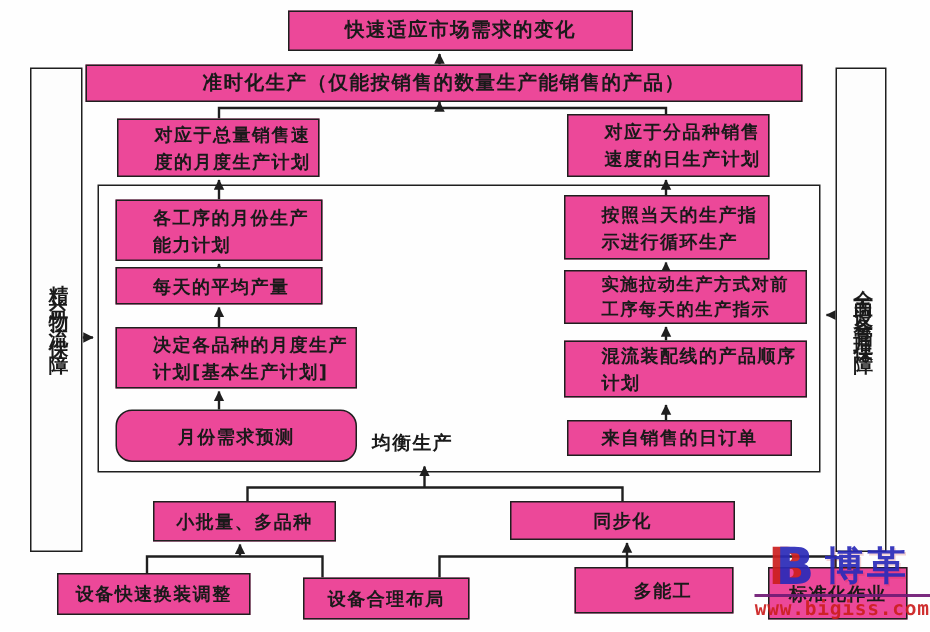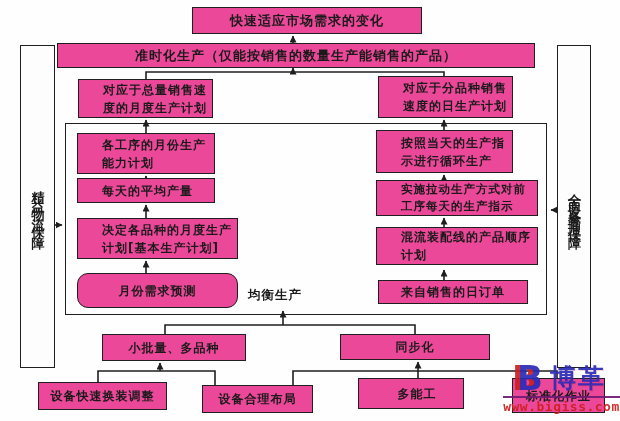--- a/index.html
+++ b/index.html
@@ -108,26 +108,26 @@
   <div class="box lv1 tl" style="left:77px;top:218px;width:161px;height:41px;">决定各品种的月度生产计划[基本生产计划]</div>
   <div class="box lv1" style="left:77px;top:273px;width:161px;height:35px;border-radius:11px;">月份需求预测</div>
 
   <div class="box lv1 tl" style="left:376px;top:130px;width:137px;height:43px;">按照当天的生产指示进行循环生产</div>
   <div class="box lv1 tl" style="left:376px;top:180px;width:162px;height:36px;font-size:11.5px;">实施拉动生产方式对前工序每天的生产指示</div>
   <div class="box lv1 tl" style="left:376px;top:227px;width:162px;height:38px;">混流装配线的产品顺序计划</div>
   <div class="box lv1" style="left:378px;top:280px;width:150px;height:24px;">来自销售的日订单</div>
 
   <div class="plainlabel" style="left:248px;top:287px;">均衡生产</div>
 
-  <div class="box lv1" style="left:102px;top:334px;width:144px;height:27px;">小批量、多品种</div>
+  <div class="box lv1" style="left:102px;top:334px;width:122px;height:27px;">小批量、多品种</div>
   <div class="box lv1" style="left:340px;top:334px;width:150px;height:26px;">同步化</div>
 
   <div class="box lv1" style="left:38px;top:382px;width:129px;height:28px;">设备快速换装调整</div>
   <div class="box lv1" style="left:202px;top:385px;width:111px;height:28px;">设备合理布局</div>
-  <div class="box lv1" style="left:358px;top:378px;width:106px;height:31px;padding-left:16px;">多能工</div>
+  <div class="box lv1" style="left:383px;top:378px;width:106px;height:31px;padding-left:16px;">多能工</div>
   <div class="box lv1" style="left:512px;top:378px;width:93px;height:35px;">标准化作业</div>
 
   <div class="watermark">
     <div class="wm-logo">
       <span class="wm-b">
         <span class="red">B</span><span class="blue">B</span>
       </span>
       <span class="wm-chars">博革</span>
     </div>
     <div class="wm-url">www.bigiss.com</div>

